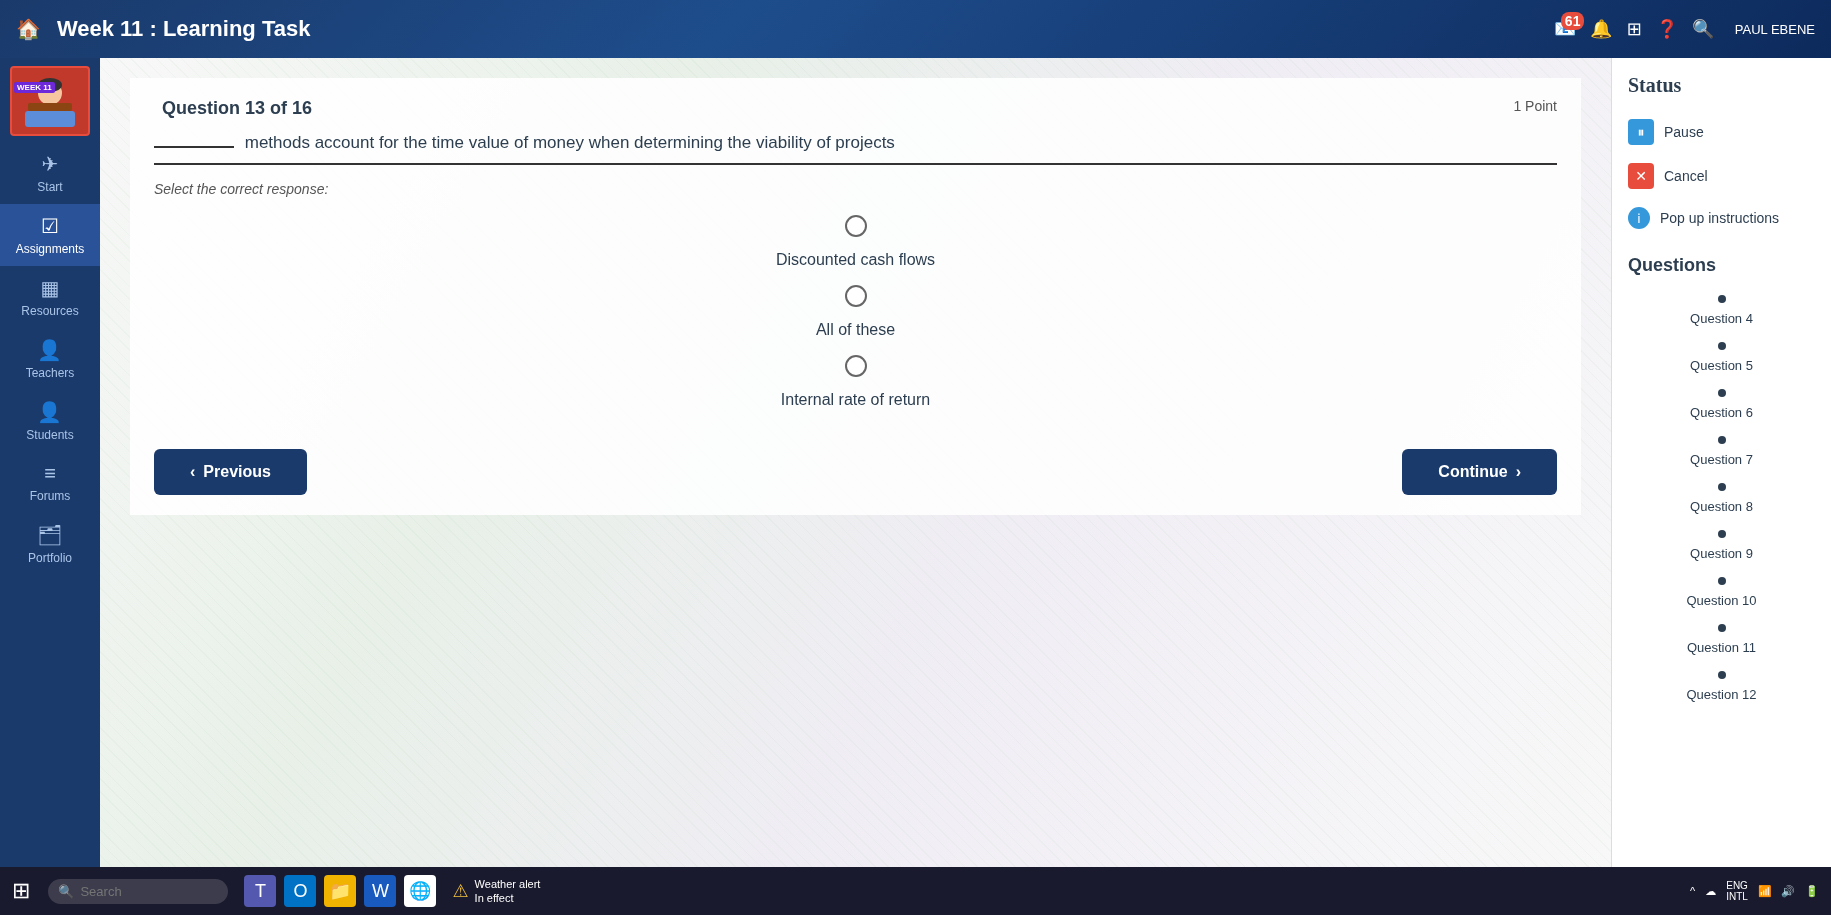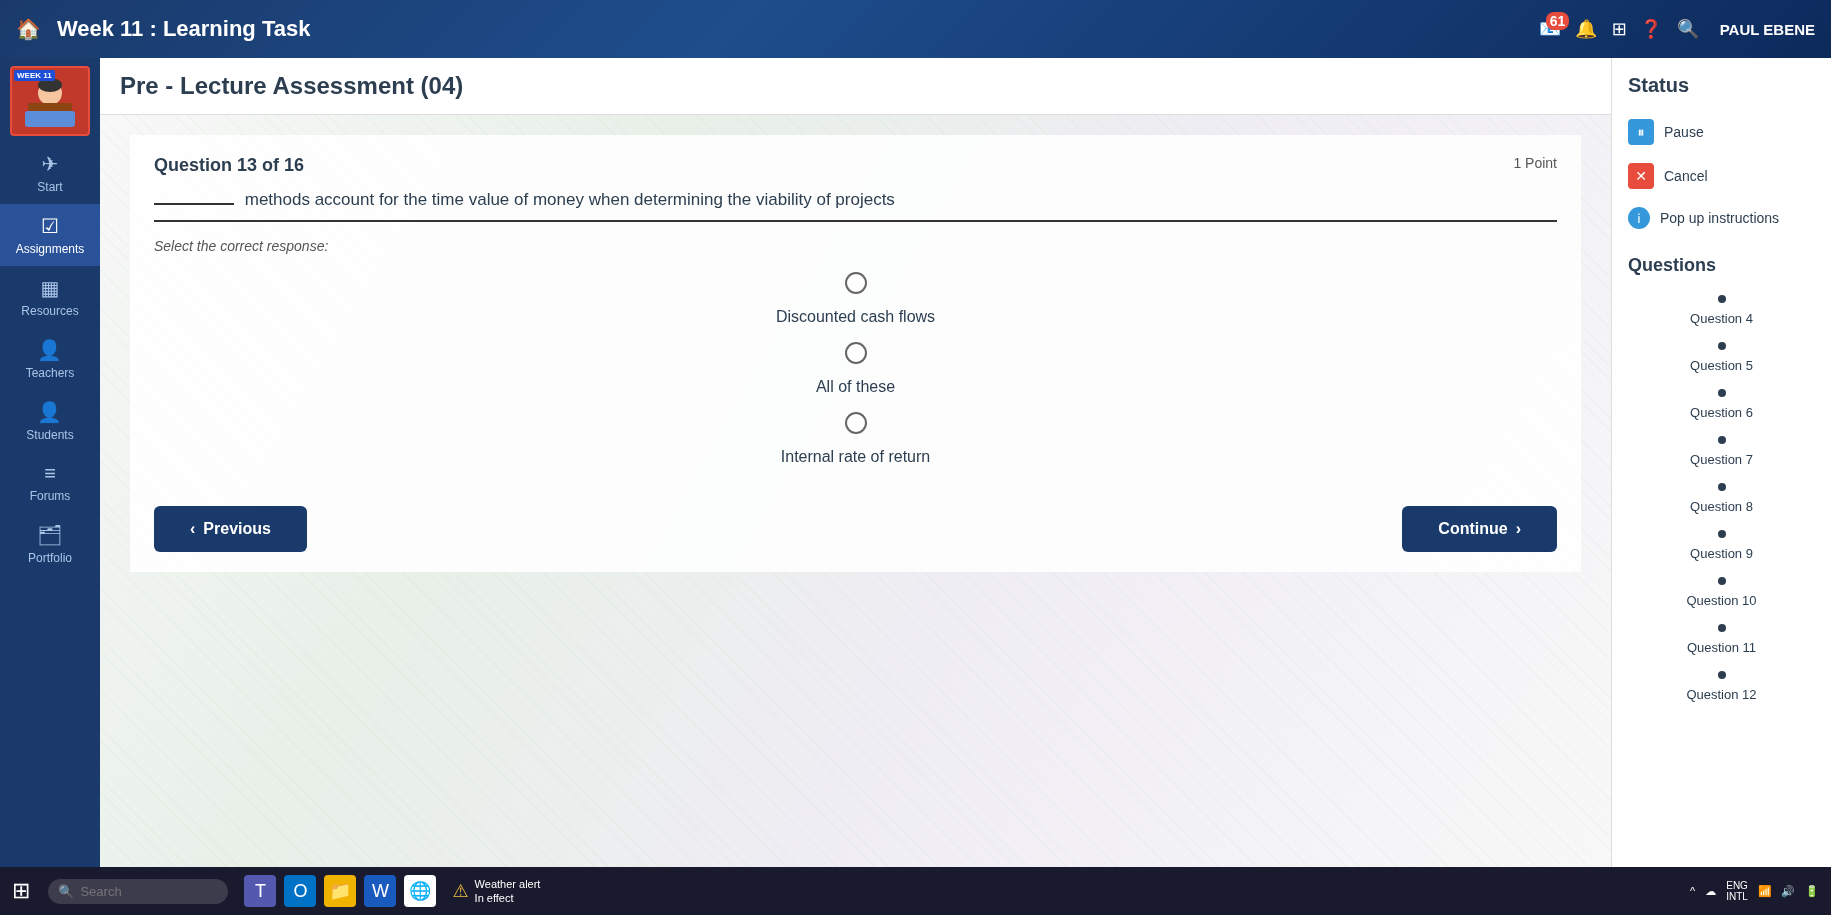--- a/index.html
+++ b/index.html
@@ -39,22 +39,22 @@
       right: -8px;
       background: #e74c3c;
       color: white;
       font-size: 14px;
       border-radius: 8px;
       padding: 1px 4px;
       font-weight: bold;
     }
     .user-name {
       color: white;
-      font-size: 15px;
-      font-weight: 700;
+      font-size: 13px;
+      font-weight: 400;
       margin-left: 6px;
     }
 
     
     .main-layout {
       display: flex;
       flex: 1;
       overflow: hidden;
     }
 
@@ -76,23 +76,23 @@
       border-radius: 4px;
       display: flex;
       align-items: center;
       justify-content: center;
       margin-bottom: 6px;
       position: relative;
       overflow: hidden;
     }
     .sidebar-avatar-badge {
       position: absolute;
-      top: 2px;
+      top: 14px;
       left: 2px;
-      background: #1d4ed8;
+      background: #6d28d9;
       color: white;
       font-size: 8px;
       font-weight: bold;
       padding: 1px 3px;
       border-radius: 2px;
     }
     .sidebar-item {
       width: 100%;
       display: flex;
       flex-direction: column;
@@ -161,20 +161,21 @@
     .question-header {
       display: flex;
       justify-content: space-between;
       align-items: flex-start;
       margin-bottom: 14px;
     }
     .question-number {
       font-size: 18px;
       color: #2c3e50;
       font-weight: 600;
+      margin-left: 8px;
     }
     .question-points {
       font-size: 14px;
       color: #555;
       font-weight: 500;
     }
 
     .question-text {
       font-size: 17px;
       color: #2c3e50;
@@ -269,20 +270,21 @@
       flex-direction: column;
       gap: 10px;
       flex-shrink: 0;
       overflow-y: auto;
     }
     .status-title {
       font-size: 20px;
       font-weight: bold;
       color: #2c3e50;
       margin-bottom: 8px;
+      font-family: Liberation Serif, serif;
     }
     .status-item {
       display: flex;
       align-items: center;
       gap: 10px;
       cursor: pointer;
       padding: 4px 0;
     }
     .status-icon {
       width: 26px;
@@ -458,23 +460,20 @@
       <span>Forums</span>
     </div>
     <div class="sidebar-item">
       <span class="sidebar-icon">🗂</span>
       <span>Portfolio</span>
     </div>
   </div>
 
   <div class="main-content">
 
-    <div class="assessment-header">
-      <span class="assessment-title">Pre - Lecture Assessment (04)</span>
-    </div>
 
     <div class="assessment-container">
       <div class="question-area">
         <div class="question-header">
           <span class="question-number">Question 13 of 16</span>
           <span class="question-points">1 Point</span>
         </div>
 
         <div class="question-text">
           <span class="question-blank"></span>

